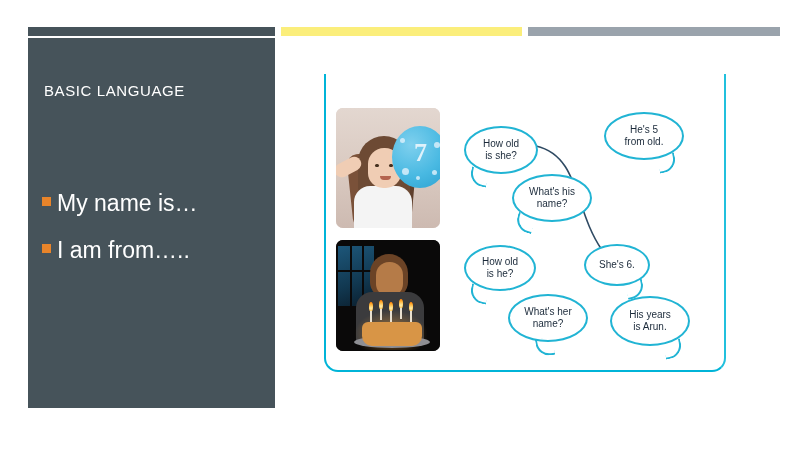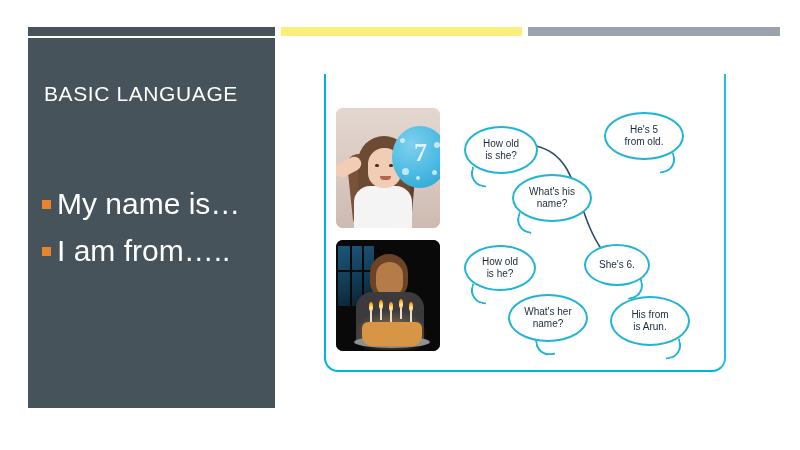--- a/index.html
+++ b/index.html
@@ -36,21 +36,21 @@
     width: 247px; height: 370px;
     background: #46535a;
     box-sizing: border-box;
     padding: 0;
   }
   #sidebar-title {
     position: absolute;
     left: 16px; top: 44px;
     width: 220px;
     color: #ffffff;
-    font-size: 21px;
+    font-size: 15px;
     letter-spacing: 0.6px;
     font-weight: 400;
     font-family: "Liberation Sans", sans-serif;
   }
   #sidebar-list {
     position: absolute;
     left: 14px; top: 152px;
     width: 225px;
   }
   .sb-item {
@@ -63,21 +63,21 @@
     width: 9px; height: 9px;
     background: #e8842a;
     display: inline-block;
     margin-right: 6px;
     position: relative;
     top: -5px;
     flex: 0 0 auto;
   }
   .sb-text {
     color: #ffffff;
-    font-size: 30px;
+    font-size: 23px;
     font-weight: 400;
     line-height: 27px;
     white-space: nowrap;
     font-family: "Liberation Sans", sans-serif;
   }
 
   
   #worksheet {
     position: absolute;
     left: 322px; top: 60px;
@@ -325,19 +325,19 @@
 
   <div class="bubble" id="b-shes-7">
     <span class="btxt">
       <span>She's 6.</span>
     </span>
     <span class="tail right" style="left:40px; top:34px; transform:rotate(-14deg);"></span>
   </div>
 
   <div class="bubble" id="b-his-name">
     <span class="btxt">
-      <span>His from</span><br>
+      <span>His years</span><br>
       <span>is Arun.</span>
     </span>
     <span class="tail right" style="left:52px; top:42px; transform:rotate(-12deg);"></span>
   </div>
 
 </div>
 
 </body></html>

